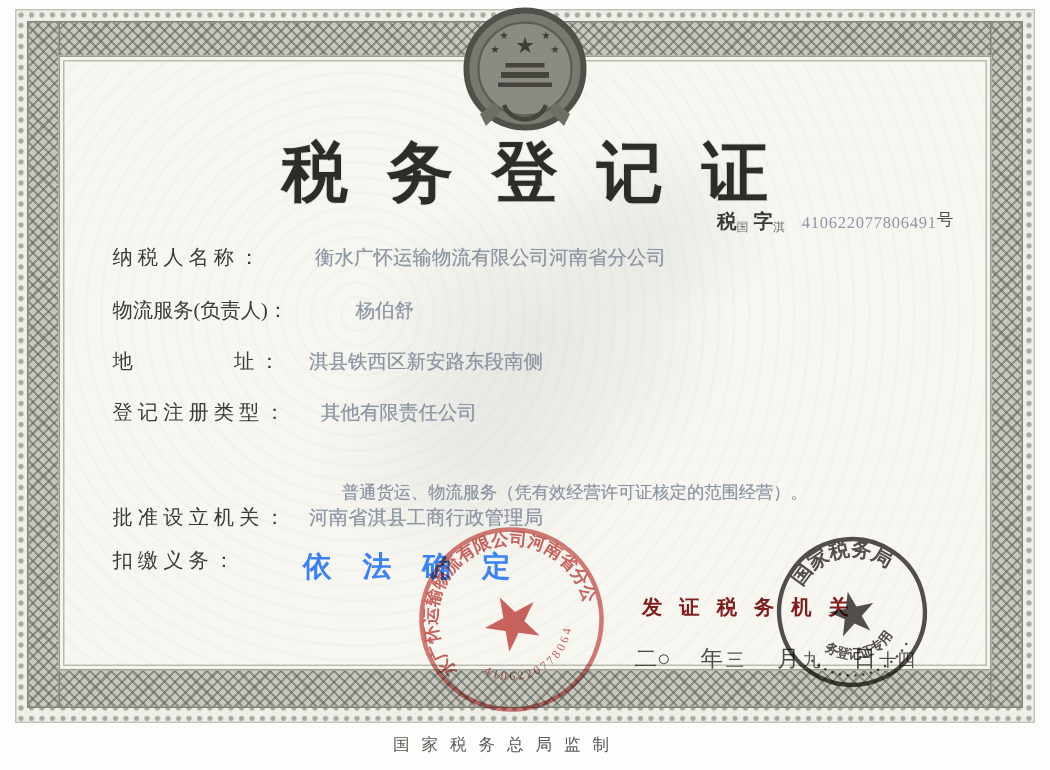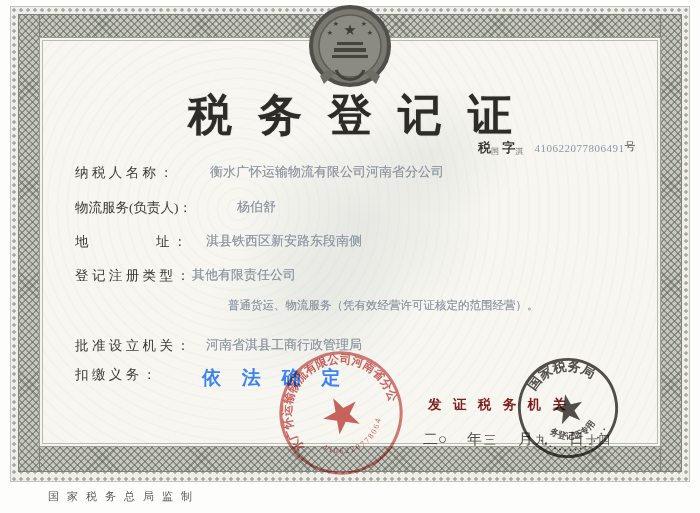--- a/index.html
+++ b/index.html
@@ -68,21 +68,21 @@
   .r5 { top:292px; } .r6 { top:330px; } .r7 { top:359px; }
 
   .issuer { position:absolute; left:418px; top:390px; font-size:13.5px; font-weight:bold;
             color:#7f1d1d; letter-spacing:4px; white-space:nowrap; }
   .dateline { position:absolute; left:413px; top:424px; width:260px; white-space:nowrap;
               font-size:15px; color:#4b4a46; }
   .dateline .big { margin-right:2px; }
   .dateline .fill { font-size:12px; color:#55544f; }
   .dateline .gap1 { margin-left:18px; } .dateline .gap2 { margin-left:22px; }
 
-  .footer { position:absolute; left:0; top:489px; width:628px; text-align:left;
+  .footer { position:absolute; left:0; top:489px; width:628px; text-align:center;
             font-size:11px; color:#5a5954; letter-spacing:8px; text-indent:8px;padding-left:40px; }
 
   .seal { position:absolute; mix-blend-mode:multiply; }
   .seal-company { left:256px; top:332px; width:150px; height:150px; transform:rotate(-28deg); opacity:.88; }
   .seal-tax { left:496px; top:340px; width:124px; height:124px; transform:rotate(-12deg); opacity:.92; }
 
   .emblem { position:absolute; left:296px; top:-2px; width:88px; height:92px; }
 </style>
 </head>
 <body>
@@ -122,23 +122,23 @@
   <div class="row r1"><span class="lab">纳 税 人 名 称 ：</span></div>
   <div class="val r1" style="left:200px;">衡水广怀运输物流有限公司河南省分公司</div>
 
   <div class="row r2"><span class="lab">物流服务(负责人)：</span></div>
   <div class="val r2" style="left:196px;margin-left:31px;">杨伯舒</div>
 
   <div class="row r3"><span class="lab">地　　　　　址 ：</span></div>
   <div class="val r3" style="left:196px;">淇县铁西区新安路东段南侧</div>
 
   <div class="row r4"><span class="lab">登 记 注 册 类 型 ：</span></div>
-  <div class="val r4" style="left:182px;">其他有限责任公司</div>
+  <div class="val r4" style="left:204px;">其他有限责任公司</div>
 
-  <div class="val r5" style="left:218px; font-size:11.5px;">普通货运、物流服务（凭有效经营许可证核定的范围经营）。</div>
+  <div class="val r5" style="left:218px; font-size:11.5px;margin-top:23px;">普通货运、物流服务（凭有效经营许可证核定的范围经营）。</div>
 
   <div class="row r6"><span class="lab">批 准 设 立 机 关 ：</span></div>
   <div class="val r6" style="left:196px;">河南省淇县工商行政管理局</div>
 
   <div class="row r7"><span class="lab">扣 缴 义 务 ：</span></div>
   <div class="val dark r7" style="left:192px;">依 法 确 定</div>
 
   <div class="issuer">发 证 税 务 机 关</div>
 
   <div class="dateline">

